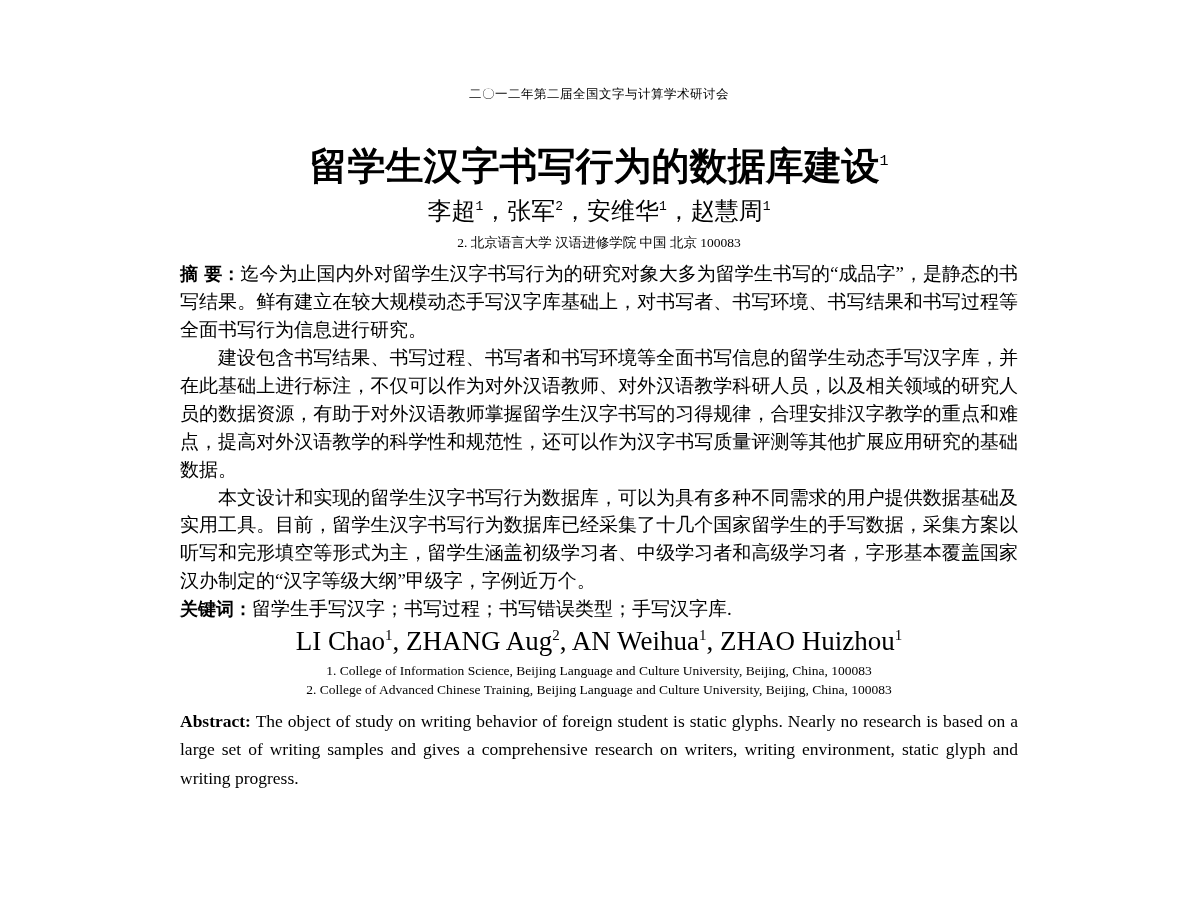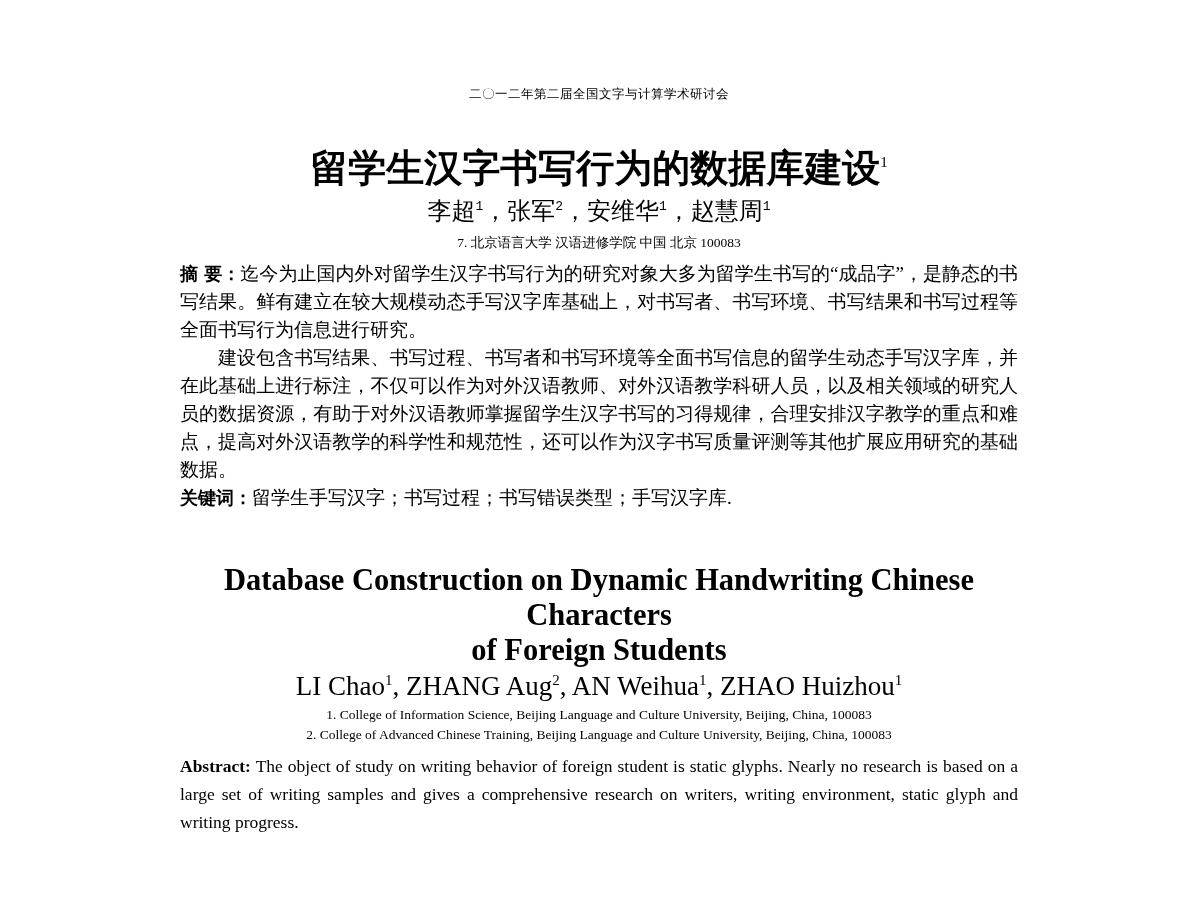--- a/index.html
+++ b/index.html
@@ -34,21 +34,21 @@
     font-family: "DejaVu Sans", "Liberation Sans", sans-serif;
     font-size: 12.5px;
     letter-spacing: .5px;
     padding-top: 88px;
     line-height: 1;
   }
 
   
   .cn-title {
     text-align: center;
-    font-family: Liberation Serif, serif;
+    font-family: Liberation Mono, monospace;
     font-weight: 700;
     font-size: 38px;
     line-height: 1.05;
     margin-top: 48px;
     white-space: nowrap;
   }
   .cn-title .fn {
     font-size: 15px;
     vertical-align: super;
     font-weight: 400;
@@ -154,34 +154,31 @@
 
     <div class="cn-title">
       <span>留学生汉字书写行为的数据库建设</span><span class="fn">1</span>
     </div>
 
     <div class="cn-authors">
       <span><span>李超</span><span class="sup">1</span></span>，<span><span>张军</span><span class="sup">2</span></span>，<span><span>安维华</span><span class="sup">1</span></span>，<span><span>赵慧周</span><span class="sup">1</span></span>
     </div>
 
     <div class="cn-affil">
-      <div>7. 北京语言大学  汉语进修学院 中国 北京  100083</div>
+      <div>2. 北京语言大学  汉语进修学院 中国 北京  100083</div>
     </div>
 
     <div class="cn-body">
       <p><span class="lbl-bold">摘 要：</span><span>迄今为止国内外对留学生汉字书写行为的研究对象大多为留学生书写的“成品字”，是静态的书写结果。鲜有建立在较大规模动态手写汉字库基础上，对书写者、书写环境、书写结果和书写过程等全面书写行为信息进行研究。</span></p>
       <p class="indent">建设包含书写结果、书写过程、书写者和书写环境等全面书写信息的留学生动态手写汉字库，并在此基础上进行标注，不仅可以作为对外汉语教师、对外汉语教学科研人员，以及相关领域的研究人员的数据资源，有助于对外汉语教师掌握留学生汉字书写的习得规律，合理安排汉字教学的重点和难点，提高对外汉语教学的科学性和规范性，还可以作为汉字书写质量评测等其他扩展应用研究的基础数据。</p>
+      <p class="indent">本文设计和实现的留学生汉字书写行为数据库，可以为具有多种不同需求的用户提供数据基础及实用工具。目前，留学生汉字书写行为数据库已经采集了十几个国家留学生的手写数据，采集方案以听写和完形填空等形式为主，留学生涵盖初级学习者、中级学习者和高级学习者，字形基本覆盖国家汉办制定的“汉字等级大纲”甲级字，字例近万个。</p>
     </div>
 
     <div class="keywords"><span class="lbl-bold">关键词：</span><span>留学生手写汉字；书写过程；书写错误类型；手写汉字库.</span></div>
 
-    <div class="en-title">
-      <div>Database Construction on Dynamic Handwriting Chinese Characters</div>
-      <div>of Foreign Students</div>
-    </div>
 
     <div class="en-authors"><span><span>LI Chao</span><span class="sup">1</span></span>, <span><span>ZHANG Aug</span><span class="sup">2</span></span>, <span><span>AN Weihua</span><span class="sup">1</span></span>, <span><span>ZHAO Huizhou</span><span class="sup">1</span></span></div>
 
     <div class="en-affil">
       <div>1. College of Information Science, Beijing Language and Culture University, Beijing, China, 100083</div>
       <div>2. College of Advanced Chinese Training, Beijing Language and Culture University, Beijing, China, 100083</div>
     </div>
 
     <div class="en-body">
       <p><span class="lbl">Abstract:</span> <span>The object of study on writing behavior of foreign student is static glyphs. Nearly no research is based on a large set of writing samples and gives a comprehensive research on writers, writing environment, static glyph and writing progress.</span></p>

